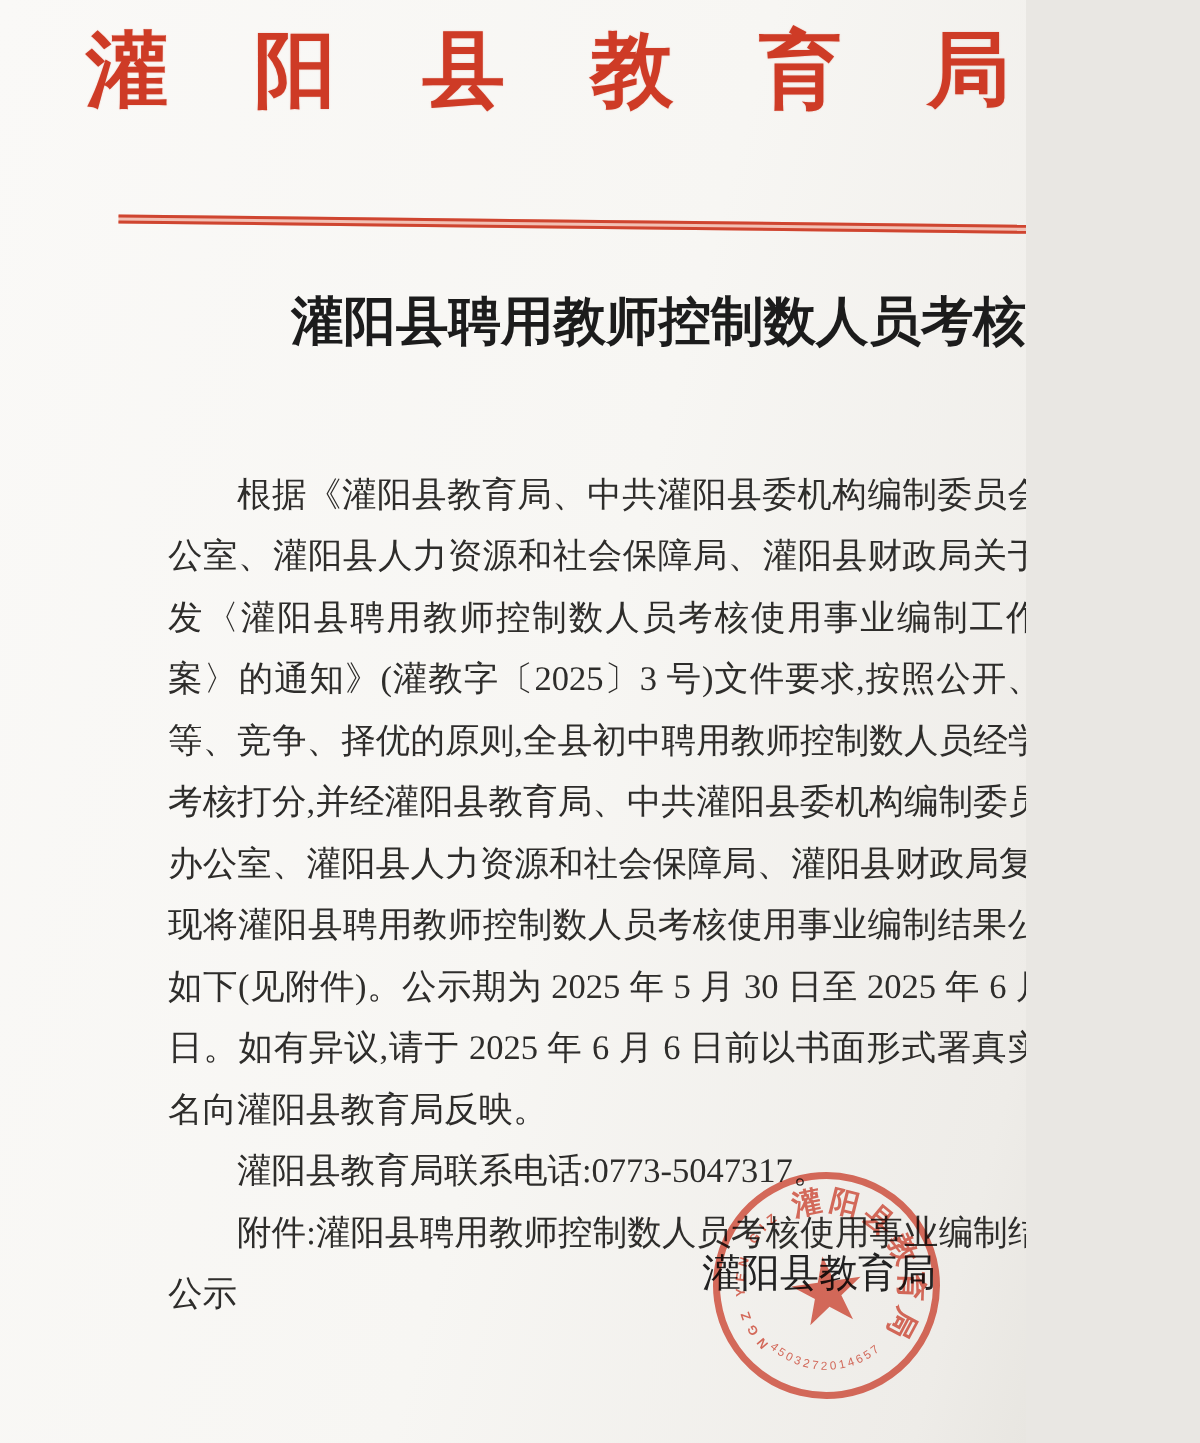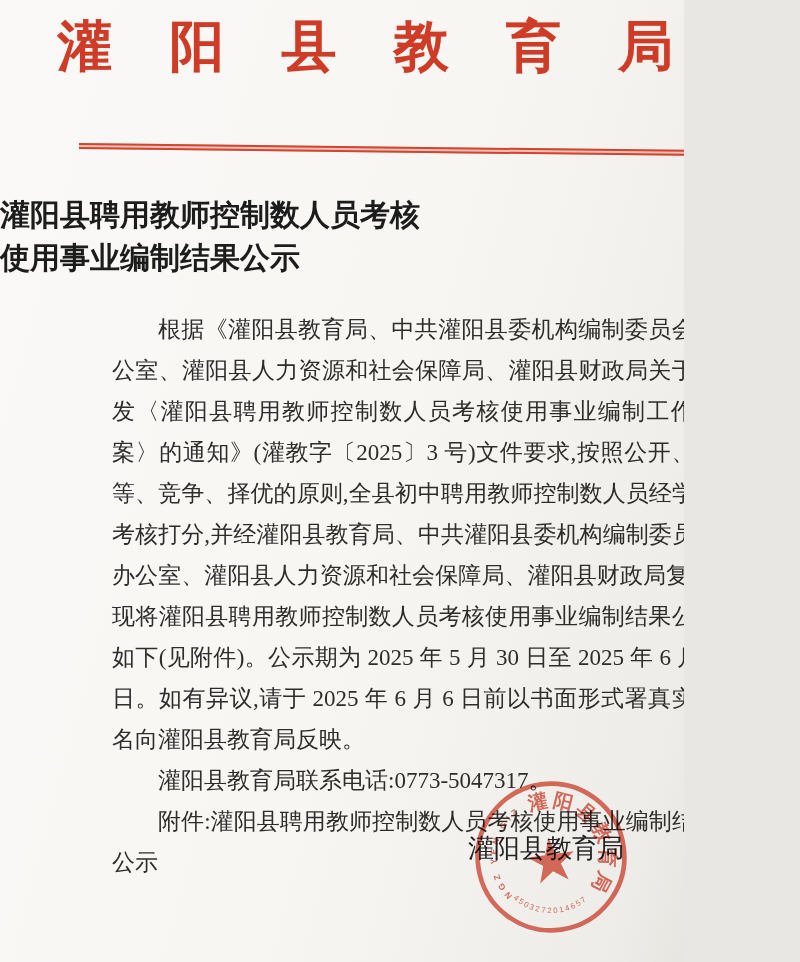--- a/index.html
+++ b/index.html
@@ -22,22 +22,22 @@
     text-shadow:0 0 1px rgba(206,59,38,.35);
   }
   .red-divider{
     position:absolute;top:143px;left:79px;width:638px;height:2px;
     border-top:2px solid #cf4530;border-bottom:2px solid #cf4530;
     background:#f2c0b4;
     transform:rotate(0.65deg);transform-origin:left center;
   }
   .doc-title{
     position:absolute;top:193px;left:0;width:100%;
-    text-align:left;color:#1c1c1c;
-    font-size:30px;font-weight:700;line-height:43px;
+    text-align:right;color:#1c1c1c;
+    font-size:35px;font-weight:700;line-height:43px;
   }
   .body-text{
     position:absolute;top:309px;left:112px;width:606px;
     color:#2e2d2b;font-size:23px;line-height:41px;
     text-align:justify;text-justify:inter-ideograph;
   }
   .body-text p{margin:0;text-indent:2em;}
   .body-text p.attachment{}
   
   .signature-block{
@@ -59,21 +59,20 @@
 <body>
 
 <div class="page">
 
   <div class="agency-header">灌阳县教育局</div>
 
   <div class="red-divider"></div>
 
   <div class="doc-title">
     <div>灌阳县聘用教师控制数人员考核</div>
-    <div>使用事业编制结果公示</div>
   </div>
 
   <div class="body-text">
     <p>根据《灌阳县教育局、中共灌阳县委机构编制委员会办公室、灌阳县人力资源和社会保障局、灌阳县财政局关于印发〈灌阳县聘用教师控制数人员考核使用事业编制工作方案〉的通知》(灌教字〔2025〕3 号)文件要求,按照公开、平等、竞争、择优的原则,全县初中聘用教师控制数人员经学校考核打分,并经灌阳县教育局、中共灌阳县委机构编制委员会办公室、灌阳县人力资源和社会保障局、灌阳县财政局复核,现将灌阳县聘用教师控制数人员考核使用事业编制结果公示如下(见附件)。公示期为 2025 年 5 月 30 日至 2025 年 6 月 6 日。如有异议,请于 2025 年 6 月 6 日前以书面形式署真实姓名向灌阳县教育局反映。</p>
     <p>灌阳县教育局联系电话:0773-5047317。</p>
     <p class="attachment">附件:灌阳县聘用教师控制数人员考核使用事业编制结果公示</p>
   </div>
 
   <div class="signature-block">
     <div>灌阳县教育局</div>

